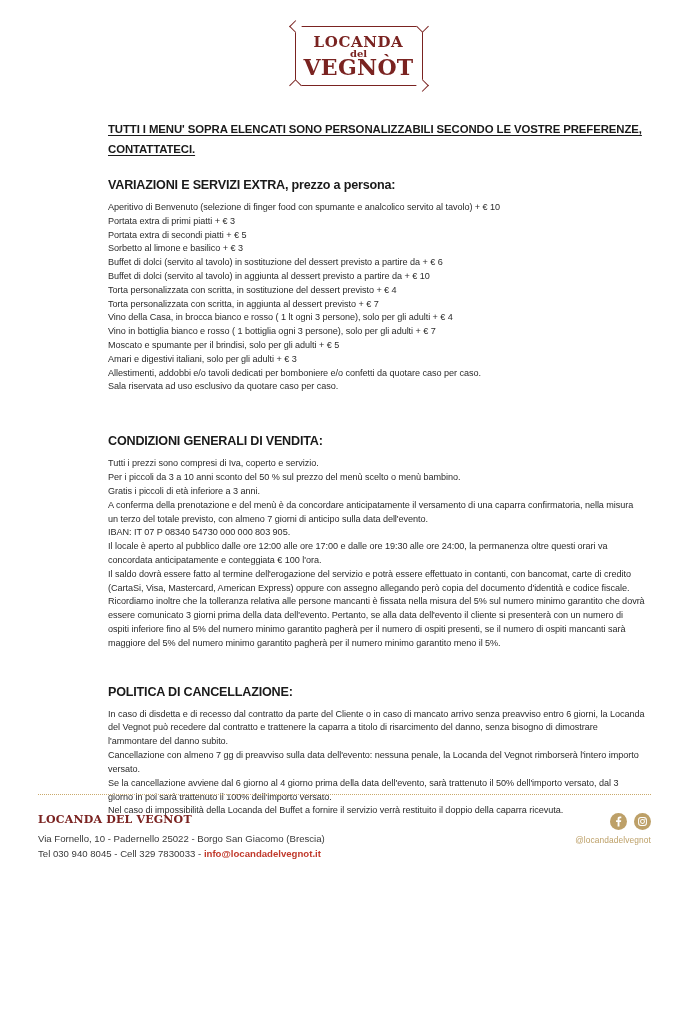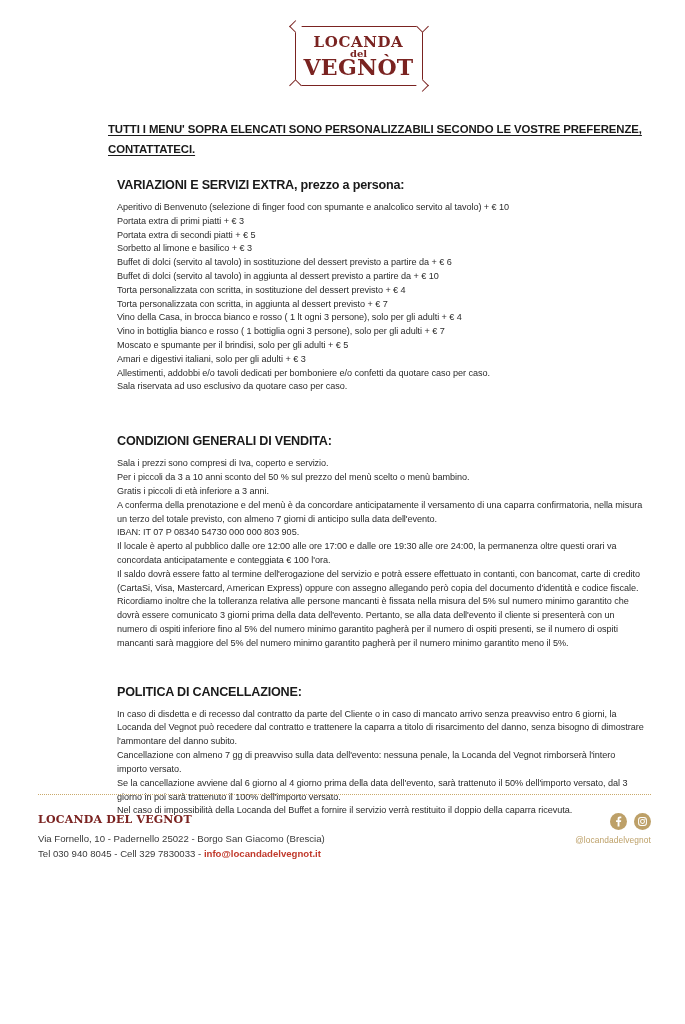--- a/index.html
+++ b/index.html
@@ -96,21 +96,20 @@
     font-weight: bold;
     line-height: 1.75;
     text-decoration: underline;
     text-underline-offset: 2px;
     letter-spacing: -0.1px;
     margin: 0 0 18px 0;
     color: #1a1a1a;
   }
   .section {
     margin-bottom: 14px;
-    margin-left: 9px;
   }
   .sec-title {
     font-size: 12.6px;
     font-weight: bold;
     letter-spacing: -0.2px;
     margin: 0 0 9px 0;
     color: #1a1a1a;
   }
   .lines {
     font-size: 9.1px;
@@ -221,21 +220,21 @@
         <p>Allestimenti, addobbi e/o tavoli dedicati per bomboniere e/o confetti da quotare caso per caso.</p>
         <p>Sala riservata ad uso esclusivo da quotare caso per caso.</p>
       </div>
     </div>
 
     <div class="spacer-lg"></div>
 
     <div class="section">
       <h2 class="sec-title">CONDIZIONI GENERALI DI VENDITA:</h2>
       <div class="lines">
-        <p>Sala i prezzi sono compresi di Iva, coperto e servizio.</p>
+        <p>Tutti i prezzi sono compresi di Iva, coperto e servizio.</p>
         <p>Per i piccoli da 3 a 10 anni sconto del 50 % sul prezzo del menù scelto o menù bambino.</p>
         <p>Gratis i piccoli di età inferiore a 3 anni.</p>
         <p>A conferma della prenotazione e del menù è da concordare anticipatamente il versamento di una caparra confirmatoria, nella misura un terzo del totale previsto, con almeno 7 giorni di anticipo sulla data dell'evento.</p>
         <p>IBAN: IT 07 P 08340 54730 000 000 803 905.</p>
         <p>Il locale è aperto al pubblico dalle ore 12:00 alle ore 17:00 e dalle ore 19:30 alle ore 24:00, la permanenza oltre questi orari va concordata anticipatamente e conteggiata € 100 l'ora.</p>
         <p>Il saldo dovrà essere fatto al termine dell'erogazione del servizio e potrà essere effettuato in contanti, con bancomat, carte di credito (CartaSi, Visa, Mastercard, American Express) oppure con assegno allegando però copia del documento d'identità e codice fiscale.</p>
         <p>Ricordiamo inoltre che la tolleranza relativa alle persone mancanti è fissata nella misura del 5% sul numero minimo garantito che dovrà essere comunicato 3 giorni prima della data dell'evento. Pertanto, se alla data dell'evento il cliente si presenterà con un numero di ospiti inferiore fino al 5% del numero minimo garantito pagherà per il numero di ospiti presenti, se il numero di ospiti mancanti sarà maggiore del 5% del numero minimo garantito pagherà per il numero minimo garantito meno il 5%.</p>
       </div>
     </div>
 

